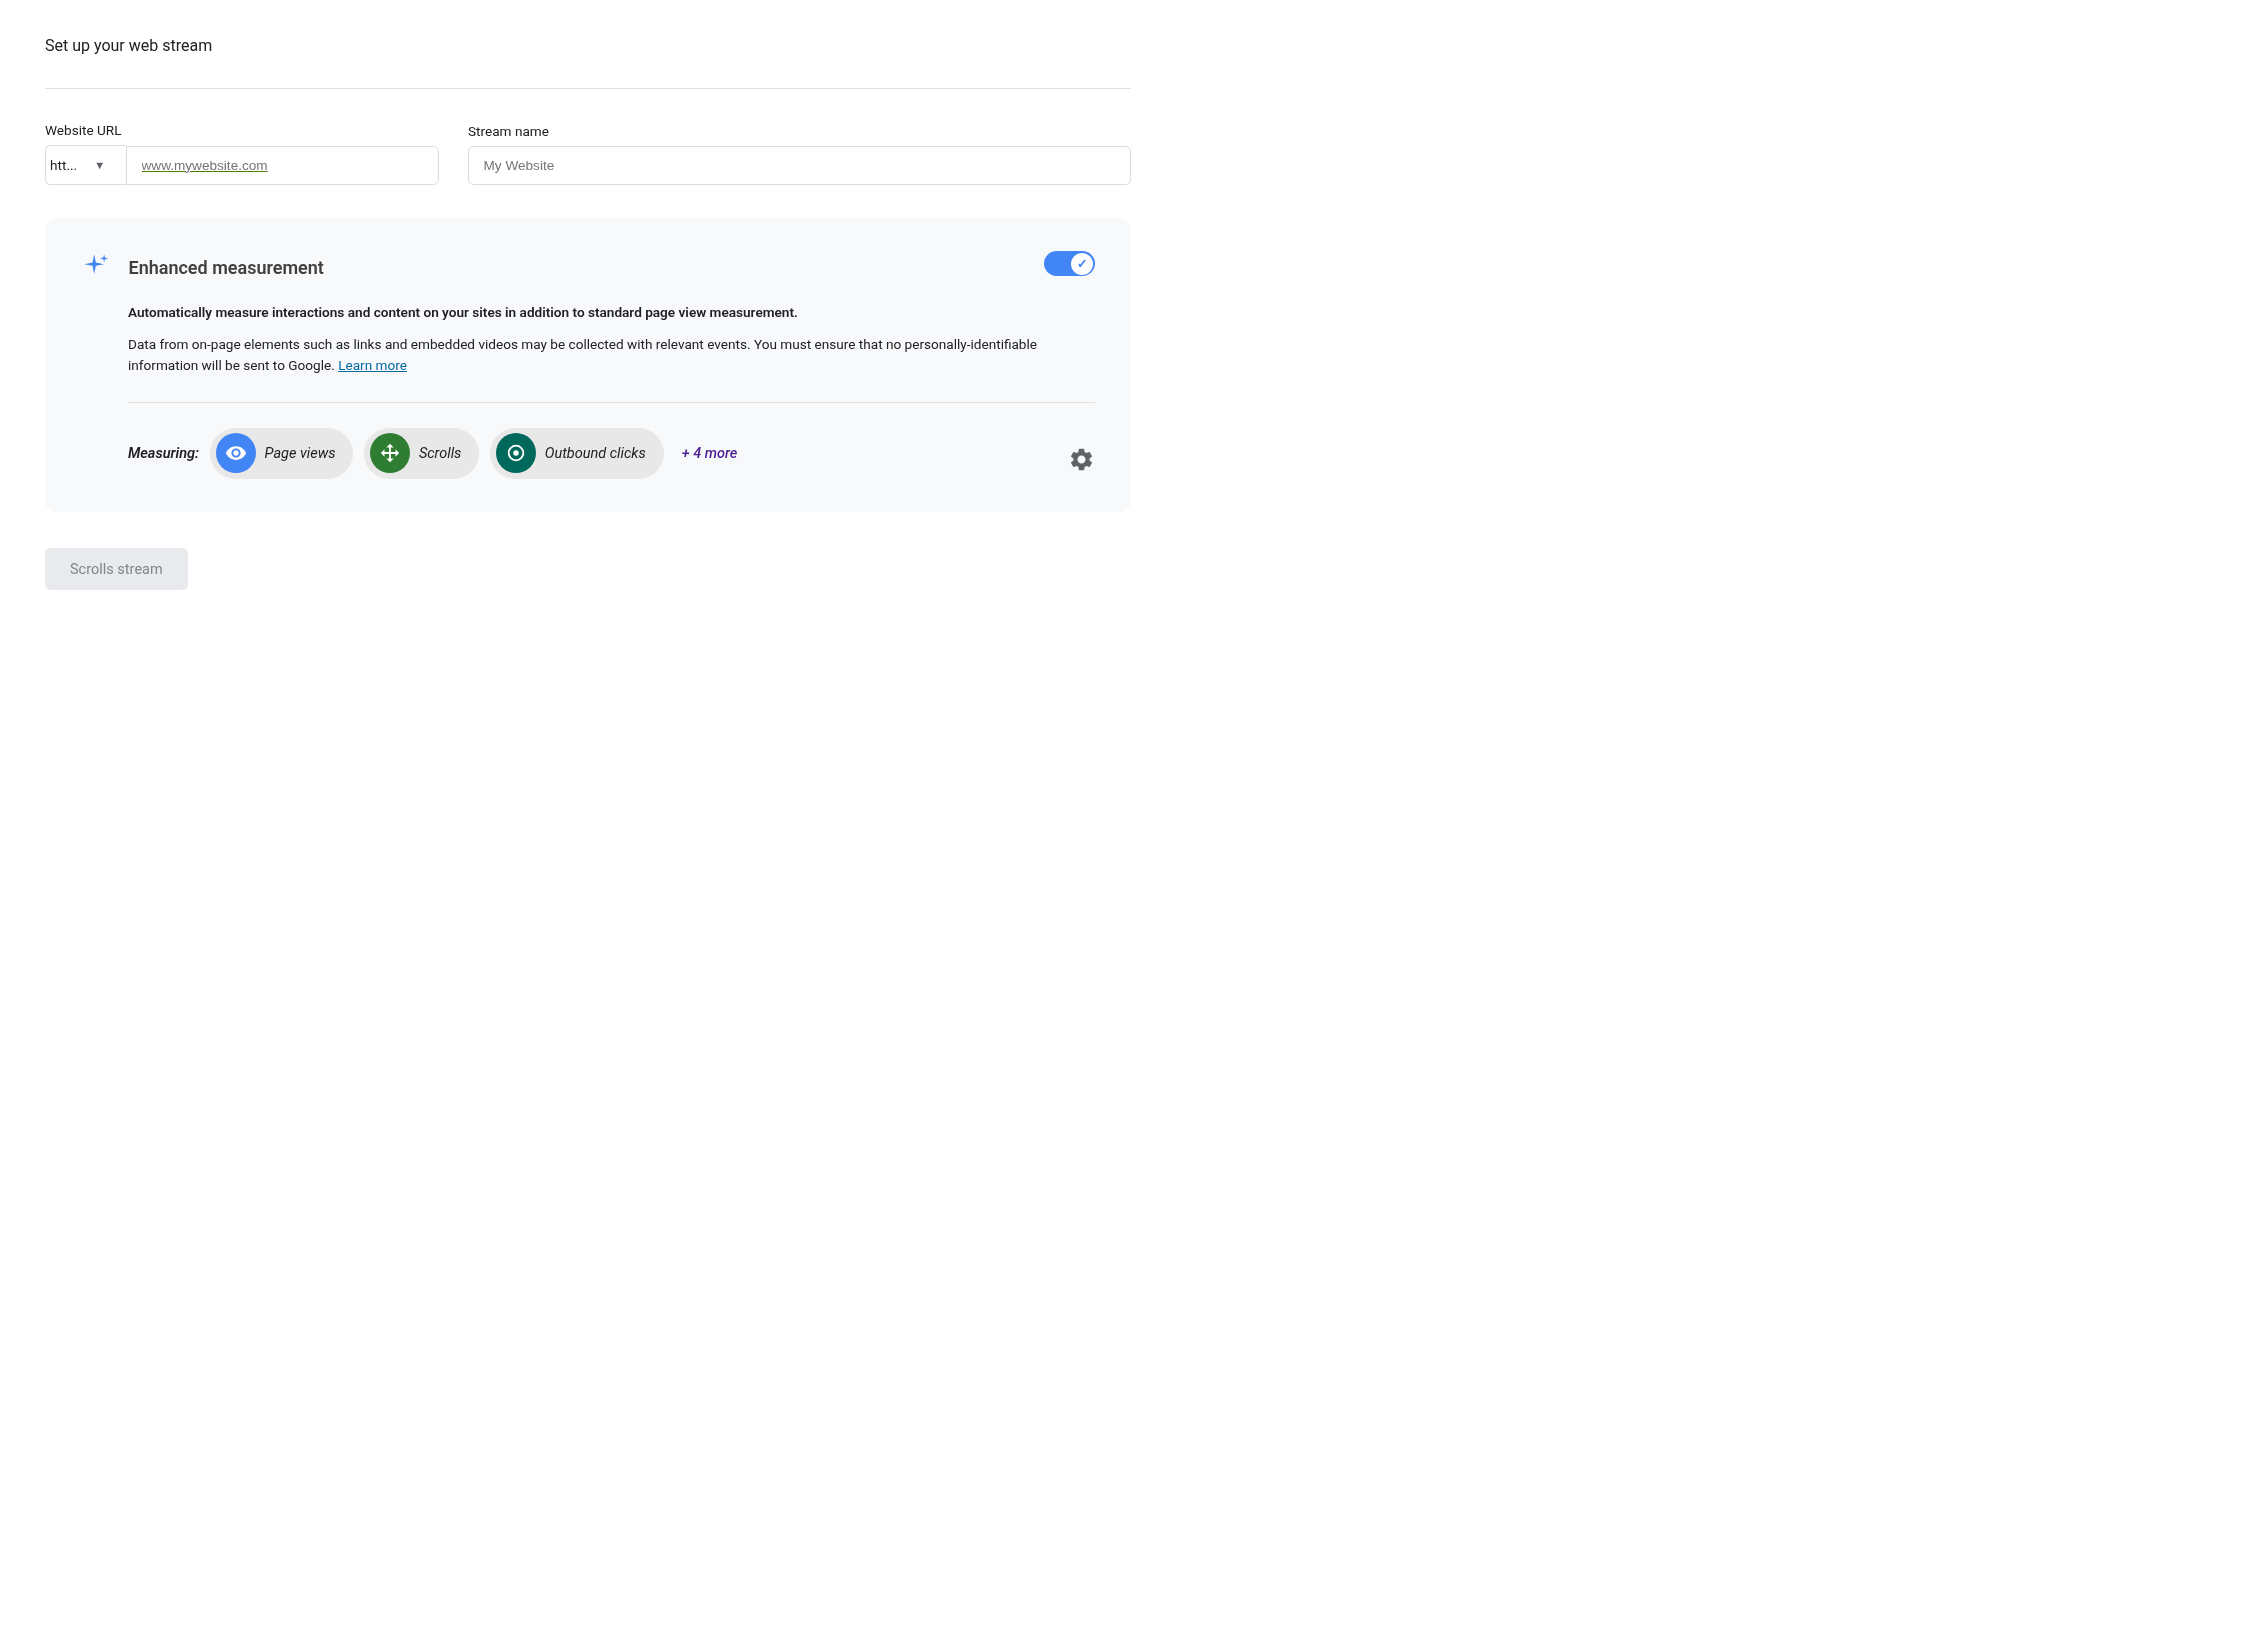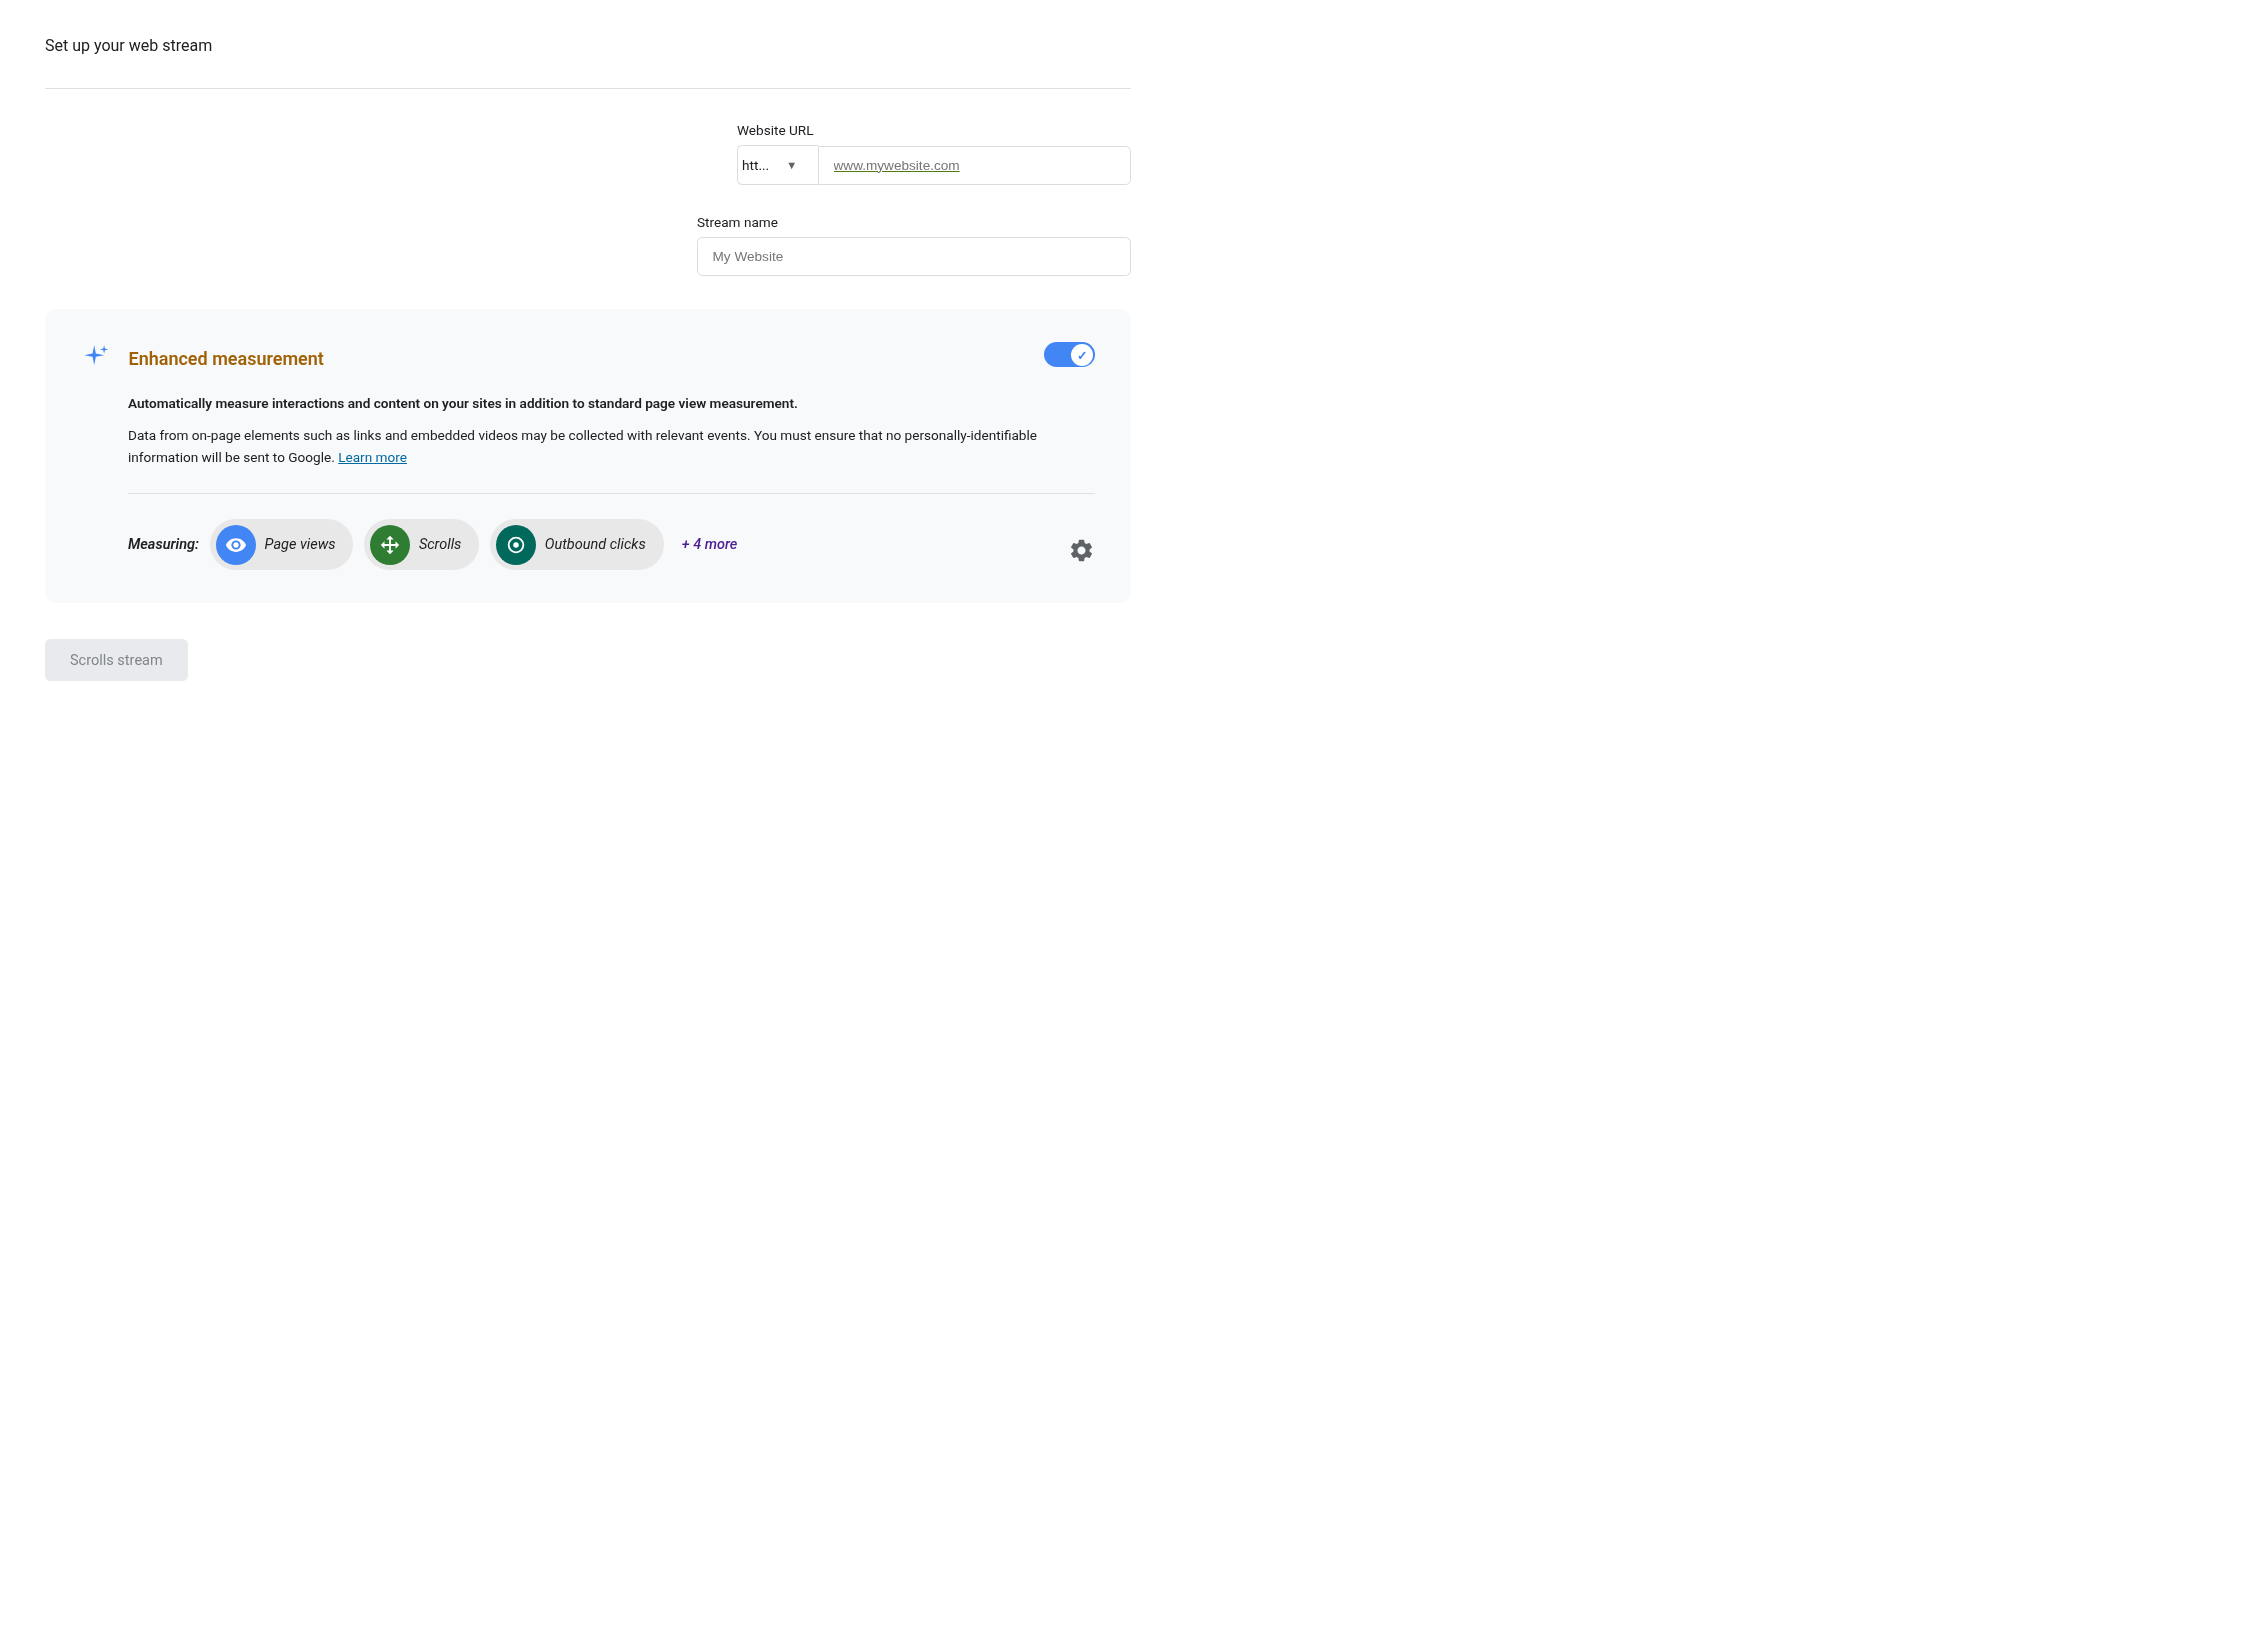--- a/index.html
+++ b/index.html
@@ -25,24 +25,23 @@
     }
 
     .divider {
       border: none;
       border-top: 0.9px solid #e0e0e0;
       margin-bottom: 33px;
     }
 
     .url-section {
       display: flex;
-      align-items: flex-end;
+      align-items: center;
       gap: 29px;
       margin-bottom: 33px;
-      flex-direction: column;
     }
 
     .field-group {
       display: flex;
       flex-direction: column;
       gap: 7.2px;
     }
 
     .field-group.url-group {
       flex: 0 0 auto;
@@ -130,21 +129,21 @@
     }
 
     .sparkle-svg {
       width: 33px;
       height: 33px;
     }
 
     .card-title {
       font-size: 18px;
       font-weight: 600;
-      color: #a16207;
+      color: #404040;
     }
 
     .toggle-container {
       position: absolute;
       top: 33px;
       right: 36px;
     }
 
     .toggle {
       position: relative;

